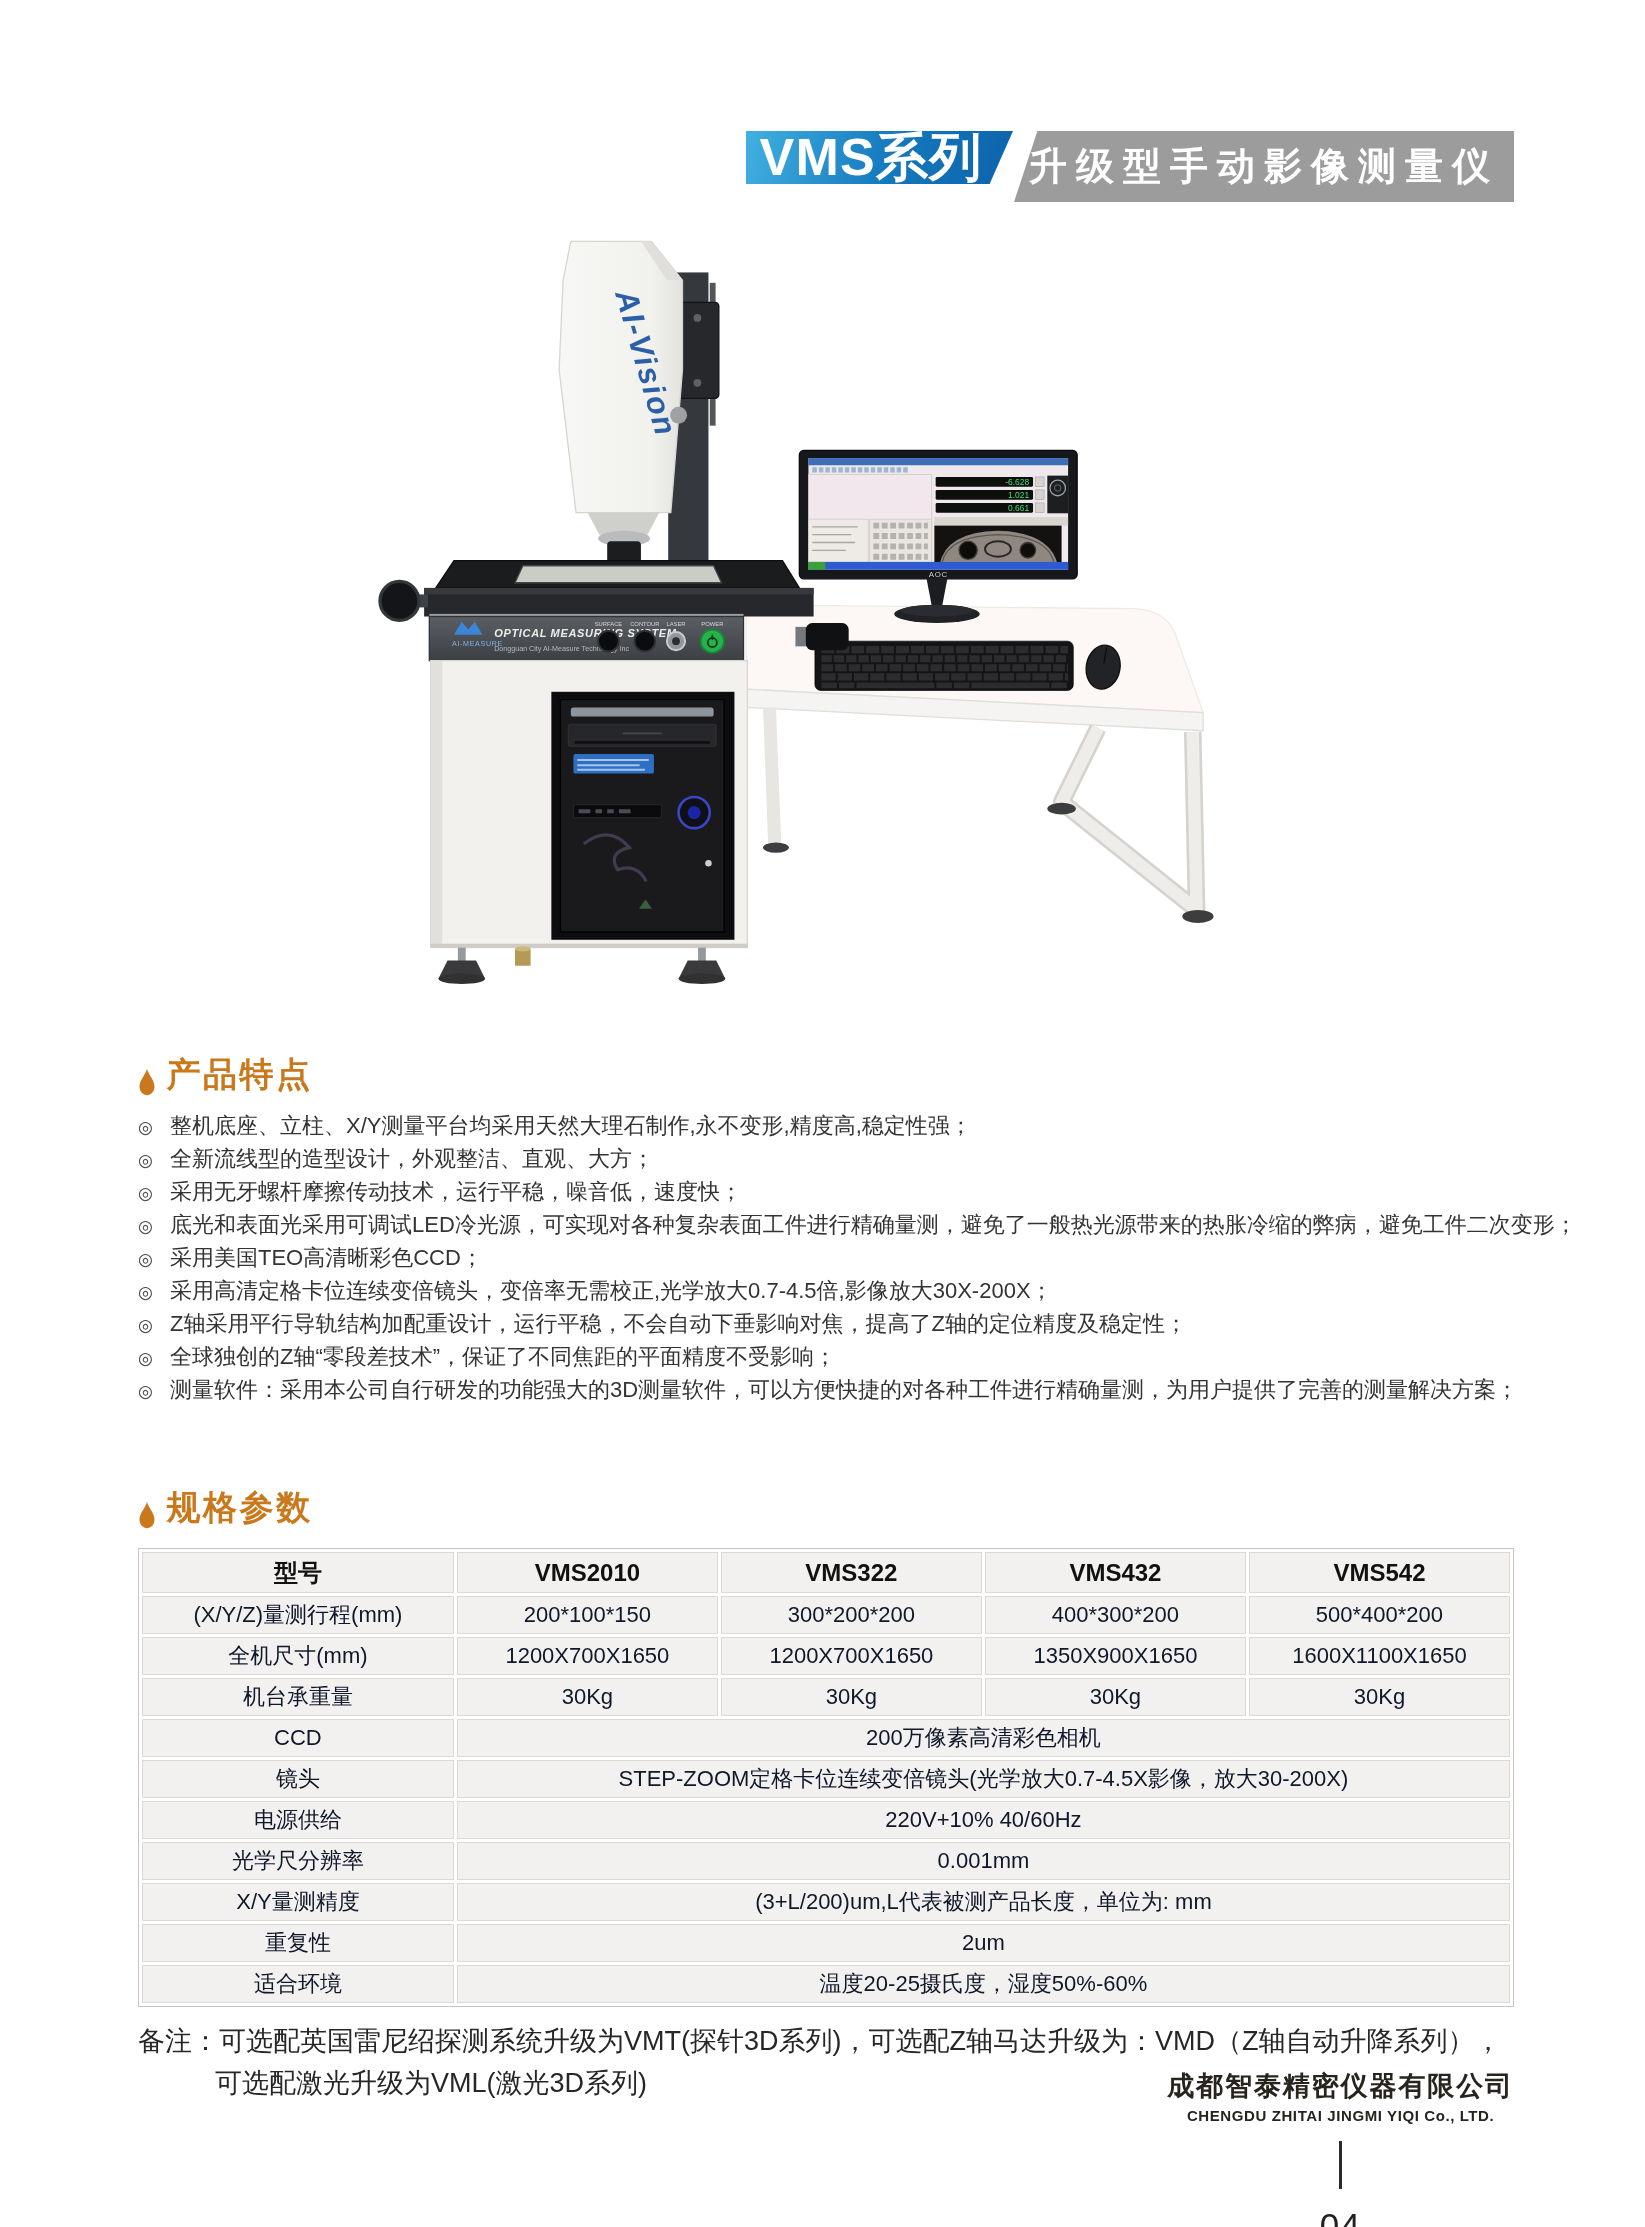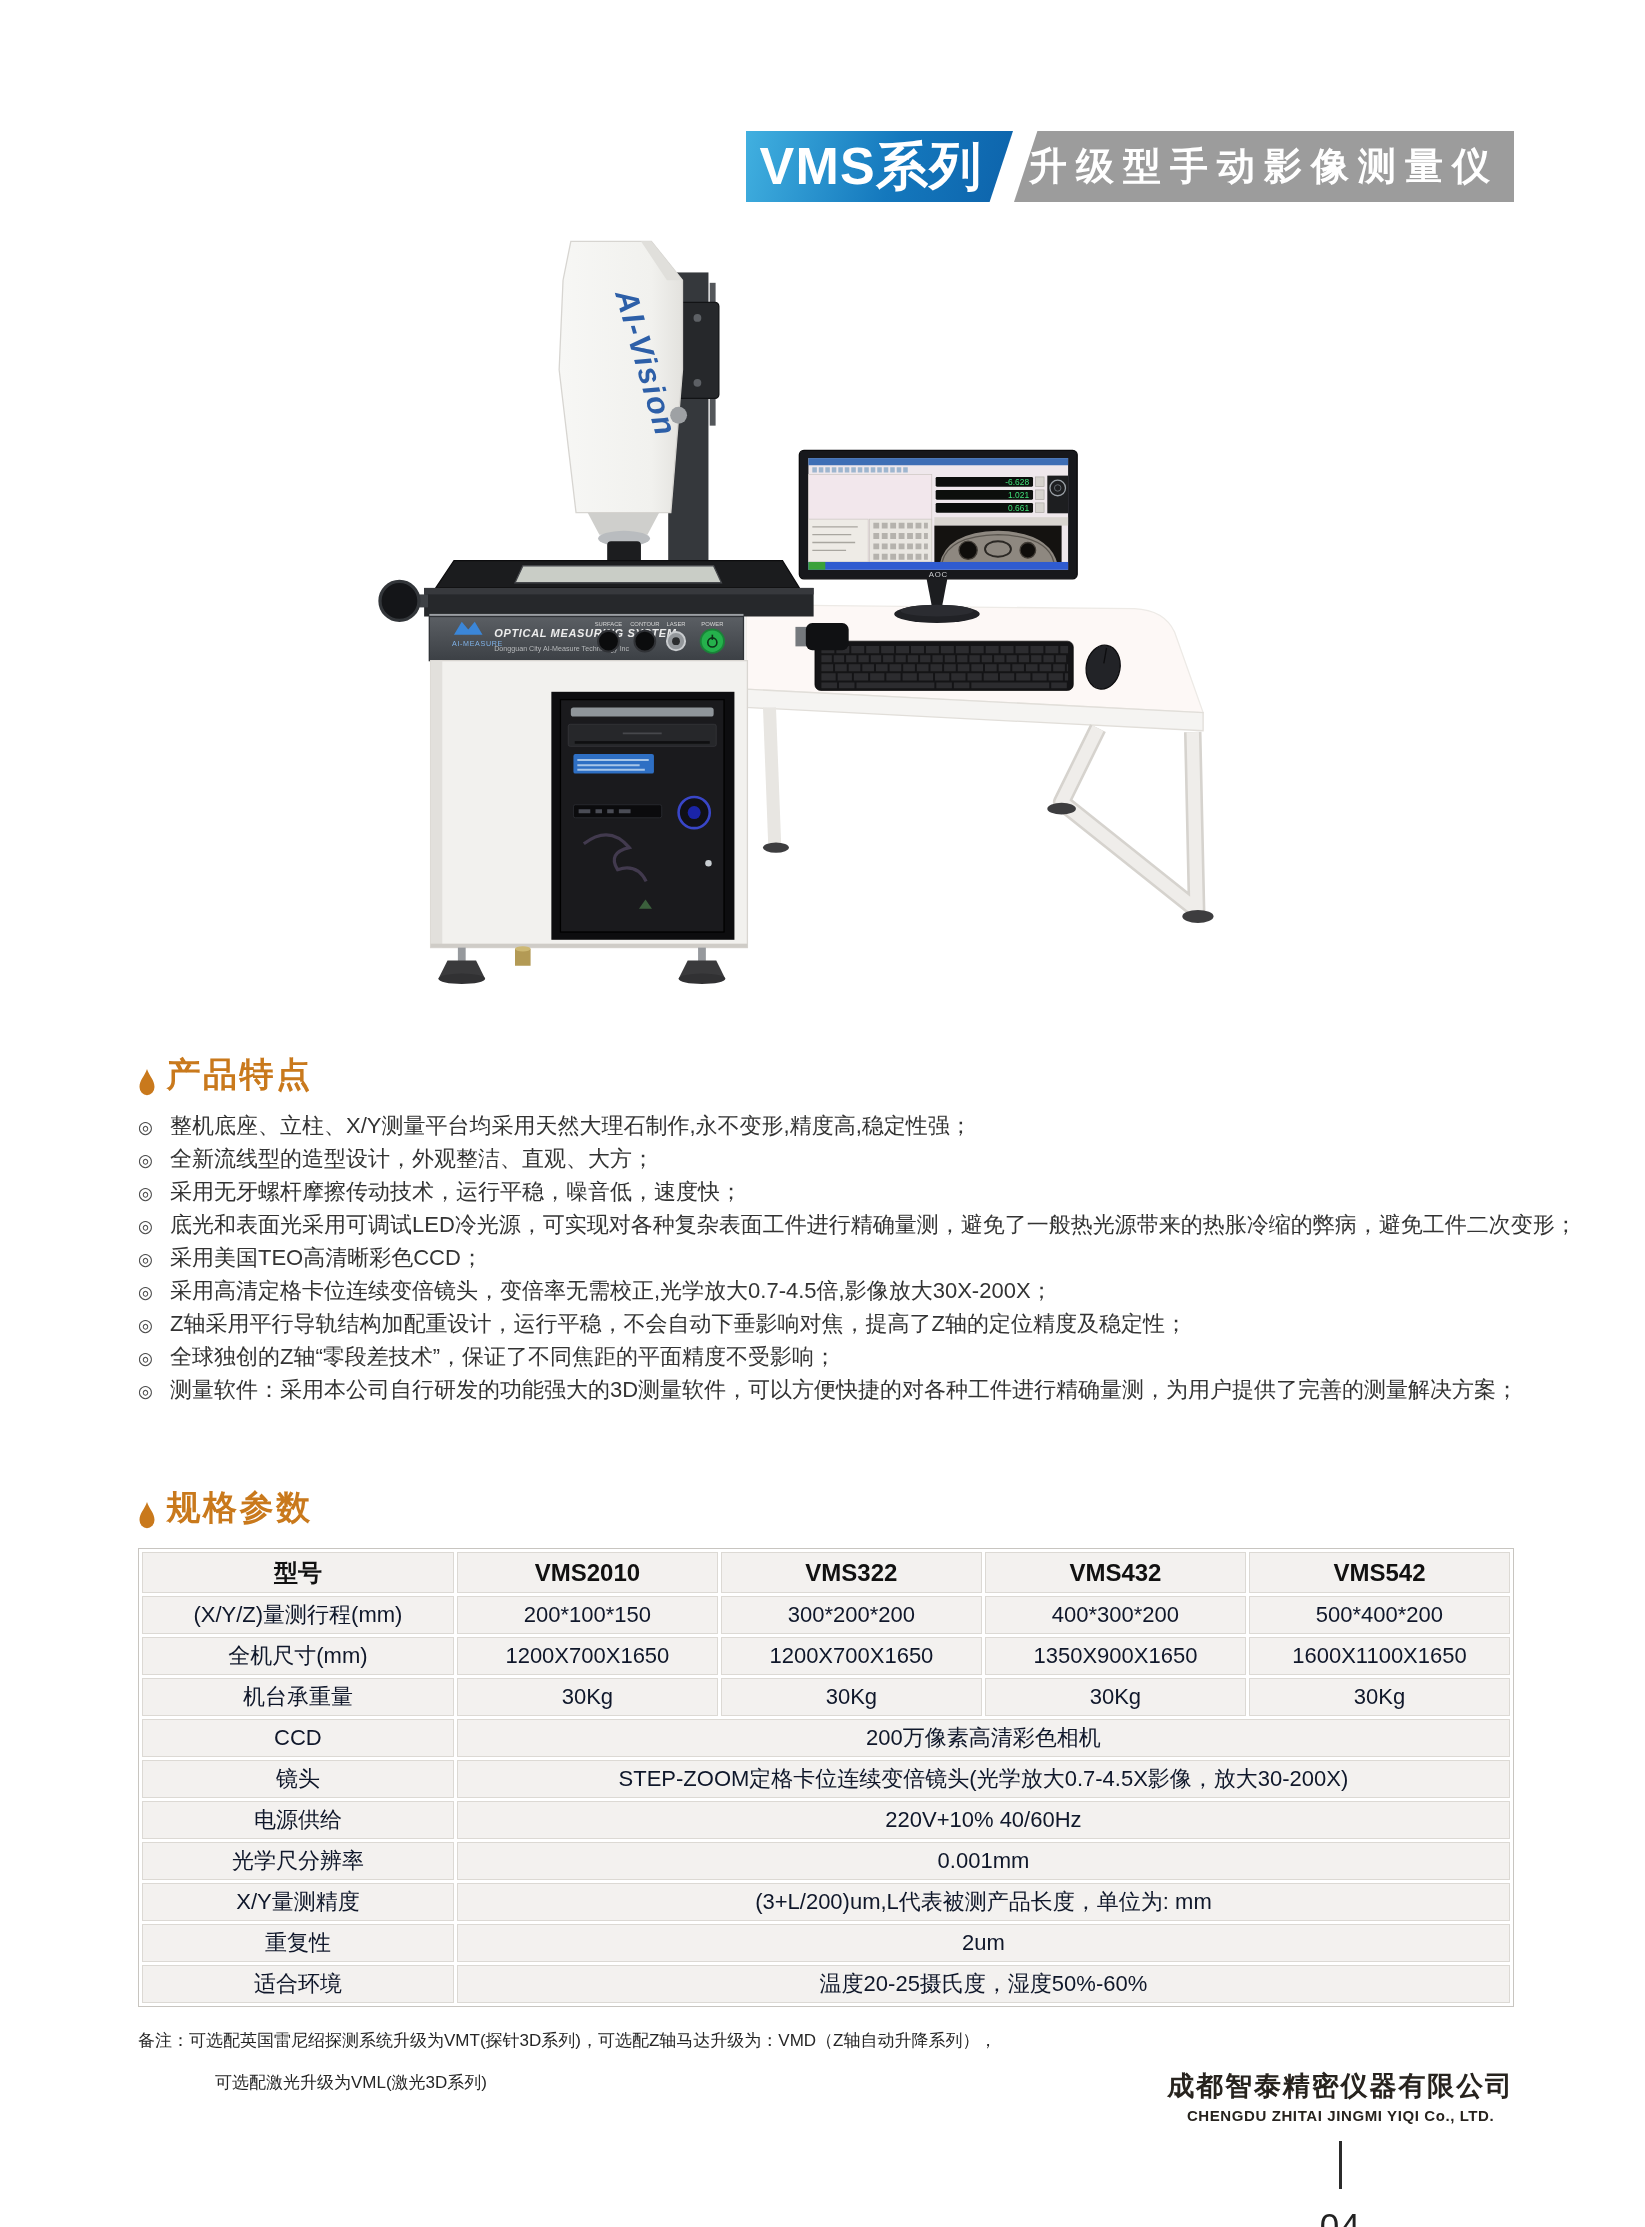--- a/index.html
+++ b/index.html
@@ -1,20 +1,20 @@
 <!DOCTYPE html>
 <html style="font-size:10.4px"><head>
 <meta charset="utf-8">
 <style>
   html,body{margin:0;padding:0;background:#fff;}
   .page{position:relative;width:1646px;height:2227px;background:#ffffff;overflow:hidden;
         font-family:"Liberation Sans","DejaVu Sans",sans-serif;color:#2b2b2b;}
 
   
-  .hdr-blue{position:absolute;left:746px;top:131px;width:267px;height:71px;
+  .hdr-blue{position:absolute;left:746px;top:131px;width:267px;height:53px;
     background:linear-gradient(105deg,#41b0e0 0%,#1478bd 55%,#0d63ab 100%);
     clip-path:polygon(0 0,100% 0,calc(100% - 23.4px) 100%,0 100%);
     display:flex;align-items:center;justify-content:center;padding-right:17px;box-sizing:border-box;}
   .hdr-blue span{color:#fff;font-size:52px;font-weight:bold;letter-spacing:1.3px;}
   .hdr-gray{position:absolute;left:1014px;top:131px;width:500px;height:71px;background:#9c9c9c;
     clip-path:polygon(23.4px 0,100% 0,100% 100%,0 100%);
     display:flex;align-items:center;justify-content:center;}
   .hdr-gray span{color:#fff;font-size:38px;font-weight:bold;letter-spacing:9px;}
 
   
@@ -32,21 +32,21 @@
   .features li .bsym{width:32px;flex:0 0 32px;font-size:17px;color:#4a4a4a;}
 
   .specs{top:1443px;width:1379px;}
   .spec-table{margin-top:17px;width:1376px;border:0.6px solid #c8c5c0;border-spacing:3.2px;background:#fff;table-layout:fixed;}
   .spec-table th,.spec-table td{background:#f3f1ef;border:0.6px solid #dcd9d4;text-align:center;
      font-size:22px;color:#0f172a;padding:0 6.5px;overflow:hidden;}
   .spec-table th{height:39px;font-size:24px;font-weight:bold;color:#111;}
   .spec-table td{height:36px;}
   .spec-table col.c0{width:23%;}
   .spec-table col.cn{width:19.25%;}
-  .note{margin-top:13px;font-size:17px;color:#262626;line-height:42px;}
+  .note{margin-top:13px;font-size:27px;color:#262626;line-height:42px;}
   .note .l2{padding-left:77px;}
 
   
   .footer{position:absolute;top:2068px;right:132px;display:flex;align-items:center;gap:17px;flex-direction:column;}
   .footer .co{display:flex;flex-direction:column;align-items:center;}
   .footer .cn{font-size:27px;font-weight:bold;color:#27231e;letter-spacing:1.9px;}
   .footer .en{font-size:15px;font-weight:bold;color:#27231e;letter-spacing:0.6px;margin-top:2.6px;}
   .footer .divider{width:2.6px;height:48px;background:#2b2b2b;}
   .footer .pn{font-size:35px;color:#222;letter-spacing:1.3px;}
 </style>

